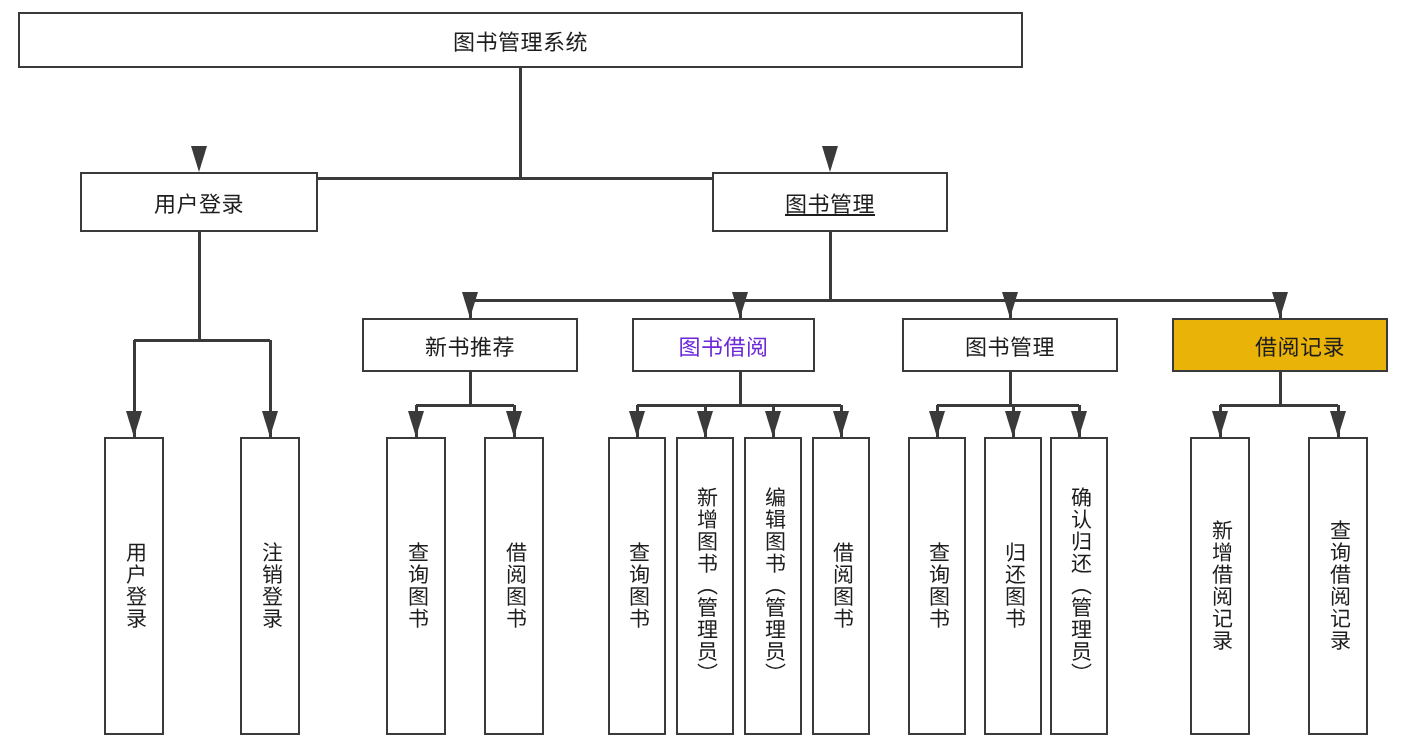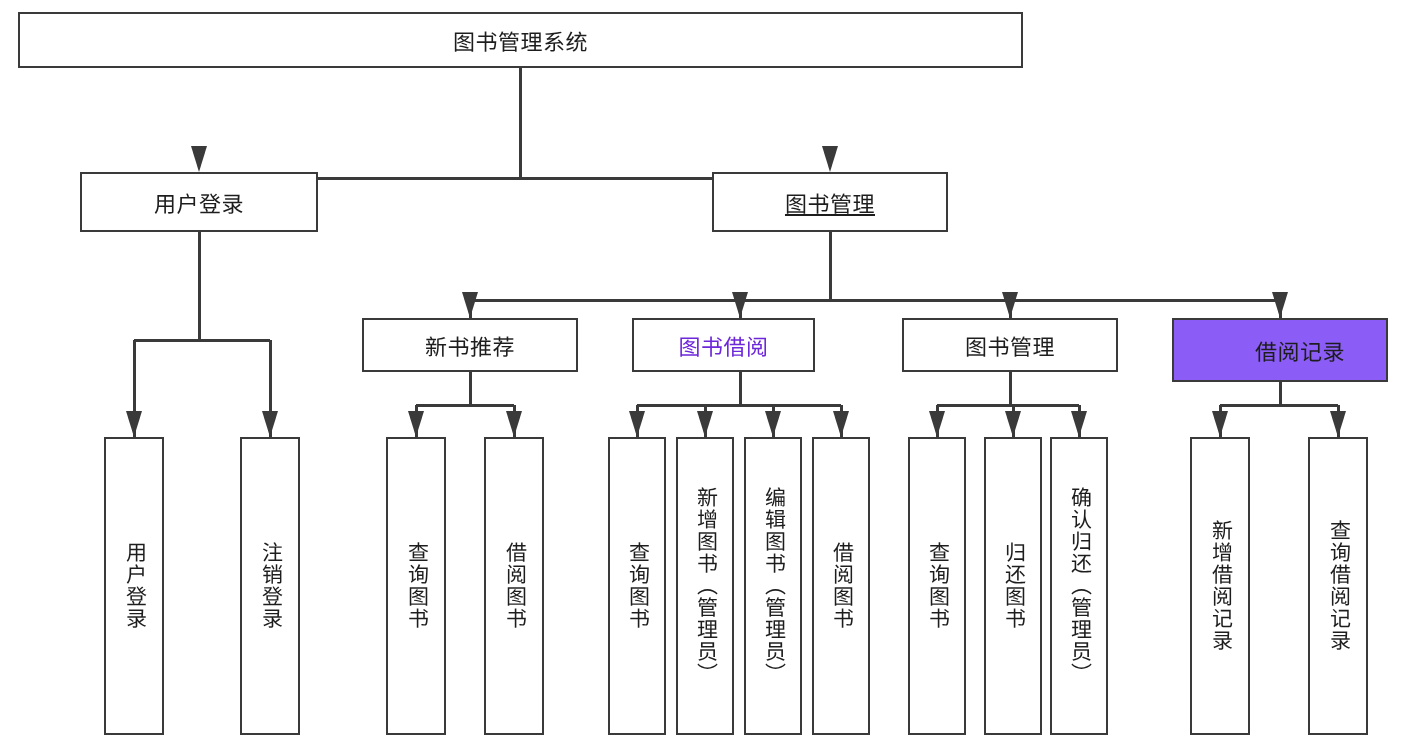--- a/index.html
+++ b/index.html
@@ -138,21 +138,21 @@
       </div>
       <div class="node horiz" style="left: 362px; top: 318px; width: 216px; height: 54px; border-color: rgb(58, 58, 58); background: rgb(255, 255, 255); color: rgb(29, 29, 29);">
         <span>新书推荐</span>
       </div>
       <div class="node horiz" style="left: 632px; top: 318px; width: 183px; height: 54px; border-color: rgb(58, 58, 58); background: rgb(255, 255, 255); color: #6d28d9;">
         <span>图书借阅</span>
       </div>
       <div class="node horiz" style="left: 902px; top: 318px; width: 216px; height: 54px; border-color: rgb(58, 58, 58); background: rgb(255, 255, 255); color: rgb(29, 29, 29);">
         <span>图书管理</span>
       </div>
-      <div class="node horiz" style="left: 1172px; top: 318px; width: 216px; height: 64px; border-color: rgb(58, 58, 58); background: #8b5cf6; color: rgb(29, 29, 29); padding-left: 40px;">
+      <div class="node horiz" style="left: 1172px; top: 318px; width: 216px; height: 54px; border-color: rgb(58, 58, 58); background: #eab308; color: rgb(29, 29, 29); padding-left: 40px;">
         <span>借阅记录</span>
       </div>
       <div class="node vert" style="left: 104px; top: 437px; width: 60px; height: 298px; border-color: rgb(58, 58, 58); background: rgb(255, 255, 255); color: rgb(29, 29, 29);">
         <span class="vtext">用户登录</span>
       </div>
       <div class="node vert" style="left: 240px; top: 437px; width: 60px; height: 298px; border-color: rgb(58, 58, 58); background: rgb(255, 255, 255); color: rgb(29, 29, 29);">
         <span class="vtext">注销登录</span>
       </div>
       <div class="node vert" style="left: 386px; top: 437px; width: 60px; height: 298px; border-color: rgb(58, 58, 58); background: rgb(255, 255, 255); color: rgb(29, 29, 29);">
         <span class="vtext">查询图书</span>

